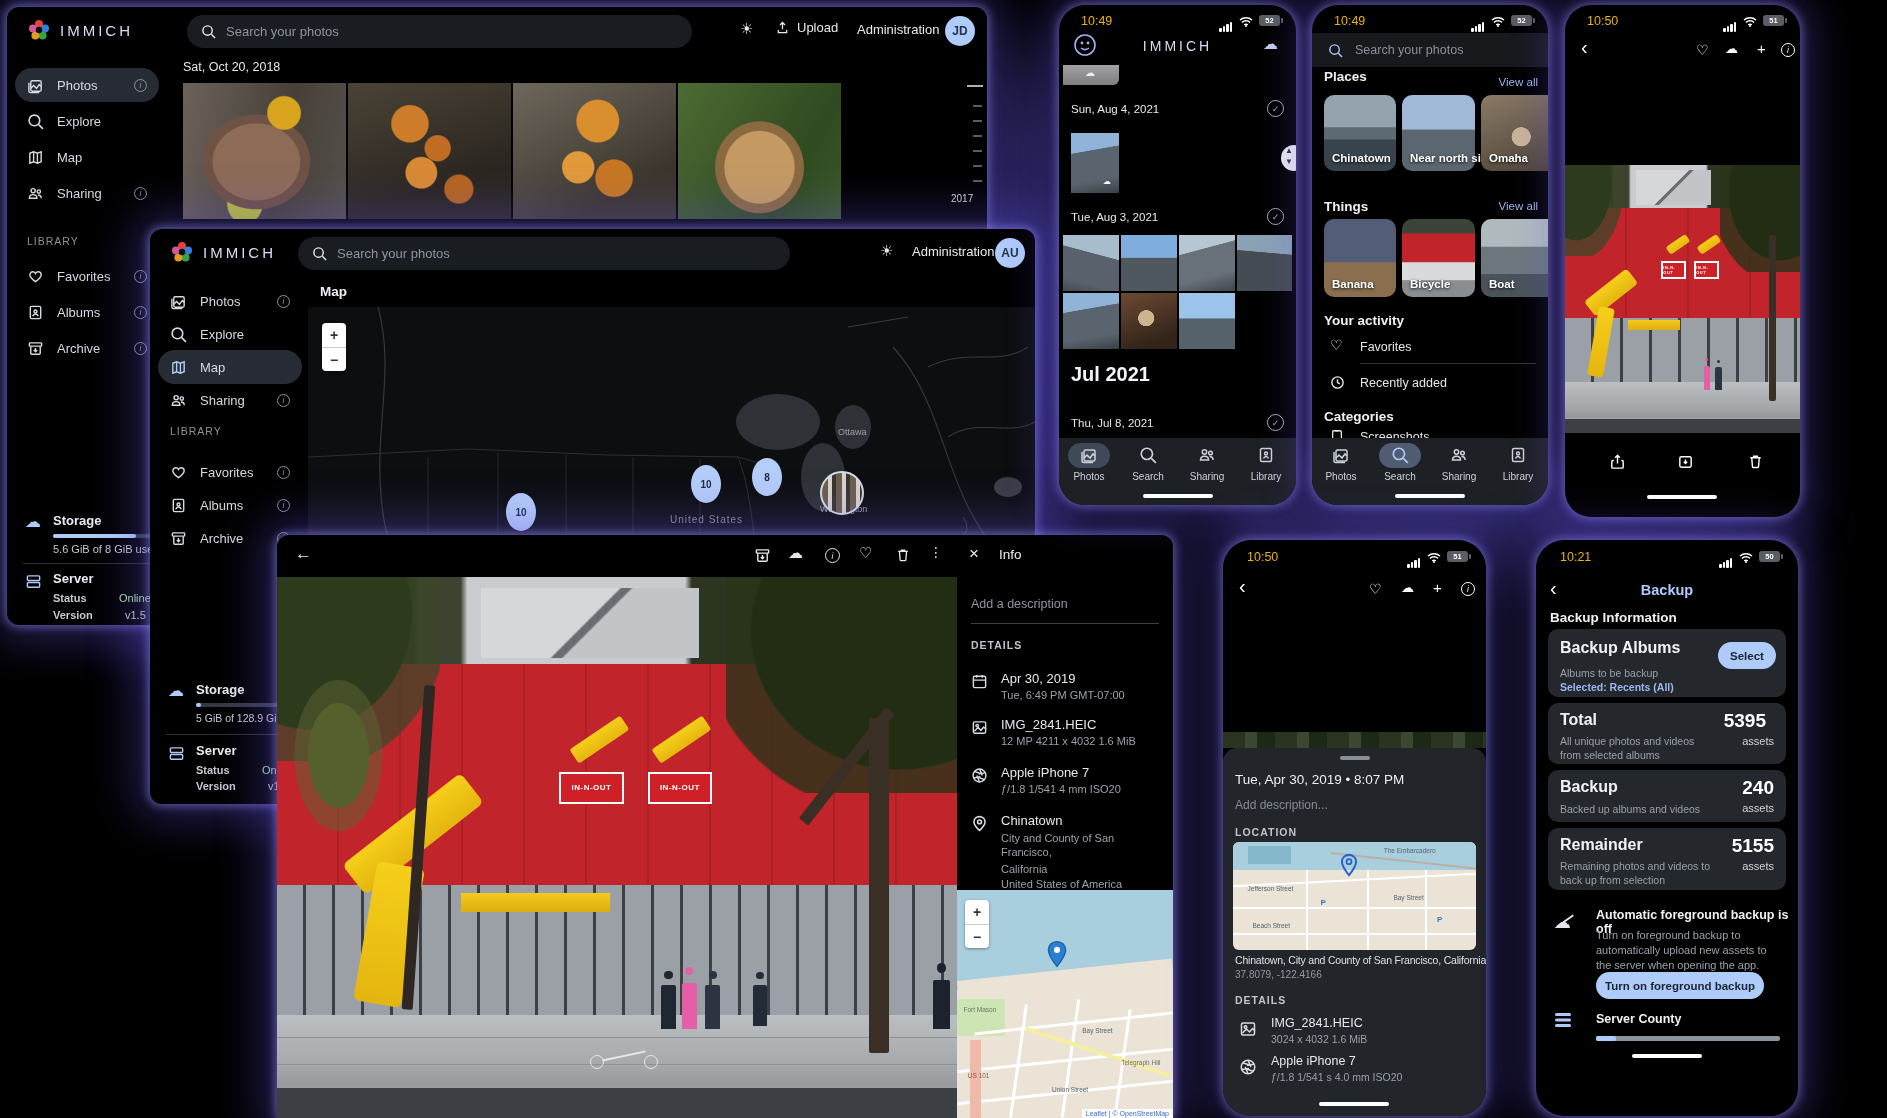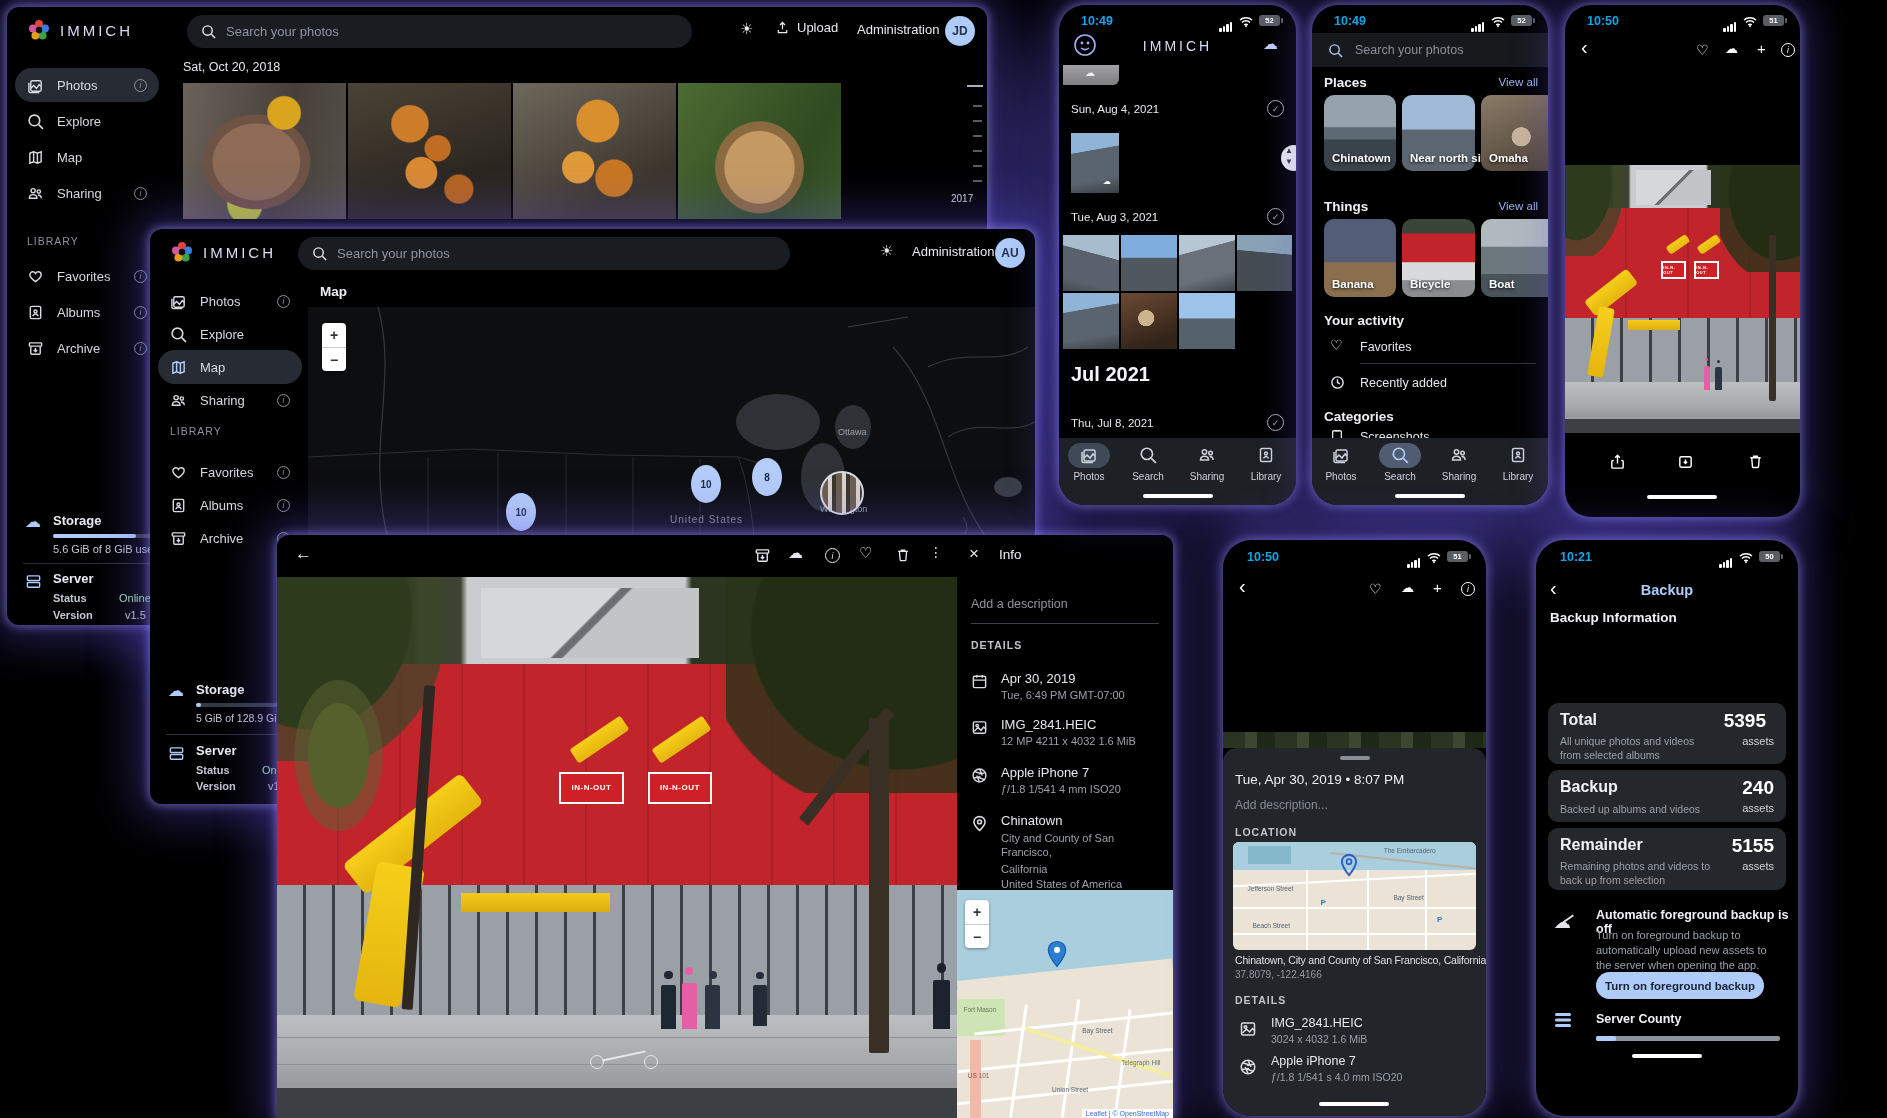--- a/index.html
+++ b/index.html
@@ -56,21 +56,21 @@
 .tc2{background:linear-gradient(180deg,#3a4438 0 18%,#c2242c 19% 55%,#d9dadc 56% 78%,#8a8d90 79%)}
 .tc3{background:linear-gradient(180deg,#b0babe 0 35%,#6d787e 36% 70%,#49535a 71%)}
 .card-lbl{position:absolute;left:8px;bottom:7px;font-size:11.5px;font-weight:700;color:#fff;
   text-shadow:0 1px 3px rgba(0,0,0,.9);white-space:nowrap}
 
 .pnav{position:absolute;left:0;right:0;background:#1d2024}
 .pnav .itm{position:absolute;width:58px;text-align:center;color:#ccd1db}
 .pnav .lab{font-size:10px;margin-top:3px}
 .pill{position:absolute;width:42px;height:25px;border-radius:13px;background:#3f4957}
 .homebar{position:absolute;height:4px;width:70px;border-radius:2px;background:#fff}
-.stat-time{font-size:12.5px;font-weight:700;color:#0ea5e9}
+.stat-time{font-size:12.5px;font-weight:400;color:#eab308}
 .batt{width:21px;height:11px;border-radius:3px;background:#5a5d63;color:#fff;font-size:7.5px;
   display:flex;align-items:center;justify-content:center;font-weight:700;position:relative}
 .batt:after{content:"";position:absolute;right:-3px;top:3px;width:2px;height:5px;background:#5a5d63;border-radius:0 1px 1px 0}
 .sbars i{display:inline-block;width:2.5px;background:#fff;border-radius:1px;margin-right:1px}
 
 .inout{position:absolute;overflow:hidden;background:#101010}
 .io{position:absolute}
 .io-sky{left:0;top:0;width:100%;height:17%;background:linear-gradient(90deg,#232d18 0 20%,#3c4431 21% 27%,#c9cbcf 28% 60%,#2c3520 61%)}
 .io-gable{left:30%;top:2%;width:32%;height:13%;background:linear-gradient(135deg,#d6d7d9 0 48%,#6a6e73 49% 52%,#c2c4c7 53%)}
 .io-canl{left:0;top:0;width:24%;height:34%;background:radial-gradient(ellipse at 20% 20%,#2e3a1c 0 55%,rgba(60,70,40,.75) 56% 75%,transparent 76%)}
@@ -590,21 +590,21 @@
         <circle cx="7" cy="10" r="1" fill="#fff"></circle>
       </svg>
   <div class="batt a" style="left:199px;top:10px">52</div>
   <div class="a flex" style="left:0;top:28px;width:236px;height:34px;background:#17191d;gap:12px;padding:0 16px">
     <svg class="ic" width="15" height="15" viewBox="0 0 16 16" style="color:#aecbfa">
           <circle cx="7" cy="7" r="5"></circle>
           <path d="M11 11 L15 15"></path>
         </svg>
     <span style="font-size:12.5px;color:#8a909c">Search your photos</span>
   </div>
-  <span class="a" style="left:12px;top:70px;font-size:13.5px;font-weight:700;color:#eef0f4">Places</span>
+  <span class="a" style="left:12px;top:64px;font-size:13.5px;font-weight:700;color:#eef0f4">Places</span>
   <span class="a" style="right:10px;top:71px;font-size:11.5px;color:#9cb6f0">View all</span>
   <div class="a pc1" style="left:12px;top:90px;width:72px;height:76px;border-radius:10px">
         <span class="card-lbl">Chinatown</span>
       </div>
   <div class="a pc2" style="left:90px;top:90px;width:73px;height:76px;border-radius:10px">
         <span class="card-lbl">Near north side</span>
       </div>
   <div class="a pc3" style="left:169px;top:90px;width:67px;height:76px;border-radius:10px 0 0 10px">
         <span class="card-lbl">Omaha</span>
       </div>
@@ -793,20 +793,26 @@
   <div class="a sbars" style="left:183px;top:14px"><i style="height:4px"></i><i style="height:6px"></i><i style="height:8px"></i><i style="height:10px"></i></div>
   <svg class="a" style="left:203px;top:12px" width="14" height="11" viewBox="0 0 14 11">
         <path d="M1 4a9 9 0 0 1 12 0M3 6.5a5.6 5.6 0 0 1 8 0M5.3 9a2.4 2.4 0 0 1 3.4 0" stroke="#fff" fill="none" stroke-width="1.5"></path>
         <circle cx="7" cy="10" r="1" fill="#fff"></circle>
       </svg>
   <div class="batt a" style="left:223px;top:11px">50</div>
   <span class="a" style="left:14px;top:38px;font-size:20px;color:#fff;line-height:1">‹</span>
   <span class="a" style="left:0;top:42px;width:262px;text-align:center;font-size:14.5px;font-weight:700;color:#aecbfa">Backup</span>
   <span class="a" style="left:14px;top:70px;font-size:13.5px;font-weight:700;color:#eef1f5">Backup Information</span>
 
+  <div class="bcard" style="top:89px;height:68px">
+    <h3 style="position:absolute;left:12px;top:10px">Backup Albums</h3>
+    <button class="pillbtn" style="position:absolute;right:10px;top:13px;width:58px;height:27px;font-size:11.5px">Select</button>
+    <span class="bdesc" style="position:absolute;left:12px;top:37px">Albums to be backup</span>
+    <span style="position:absolute;left:12px;top:52px;font-size:10.5px;font-weight:700;color:#9cb6f0">Selected: Recents (All)</span>
+  </div>
 
   <div class="bcard" style="top:163px;height:61px">
     <h3 style="position:absolute;left:12px;top:8px">Total</h3>
     <span class="bval" style="position:absolute;right:20px;top:7px">5395</span>
     <span class="bdesc" style="position:absolute;left:12px;top:31px;width:152px">All unique photos and videos from selected albums</span>
     <span class="bunit" style="position:absolute;right:12px;top:32px">assets</span>
   </div>
   <div class="bcard" style="top:230px;height:52px">
     <h3 style="position:absolute;left:12px;top:8px">Backup</h3>
     <span class="bval" style="position:absolute;right:12px;top:7px">240</span>

